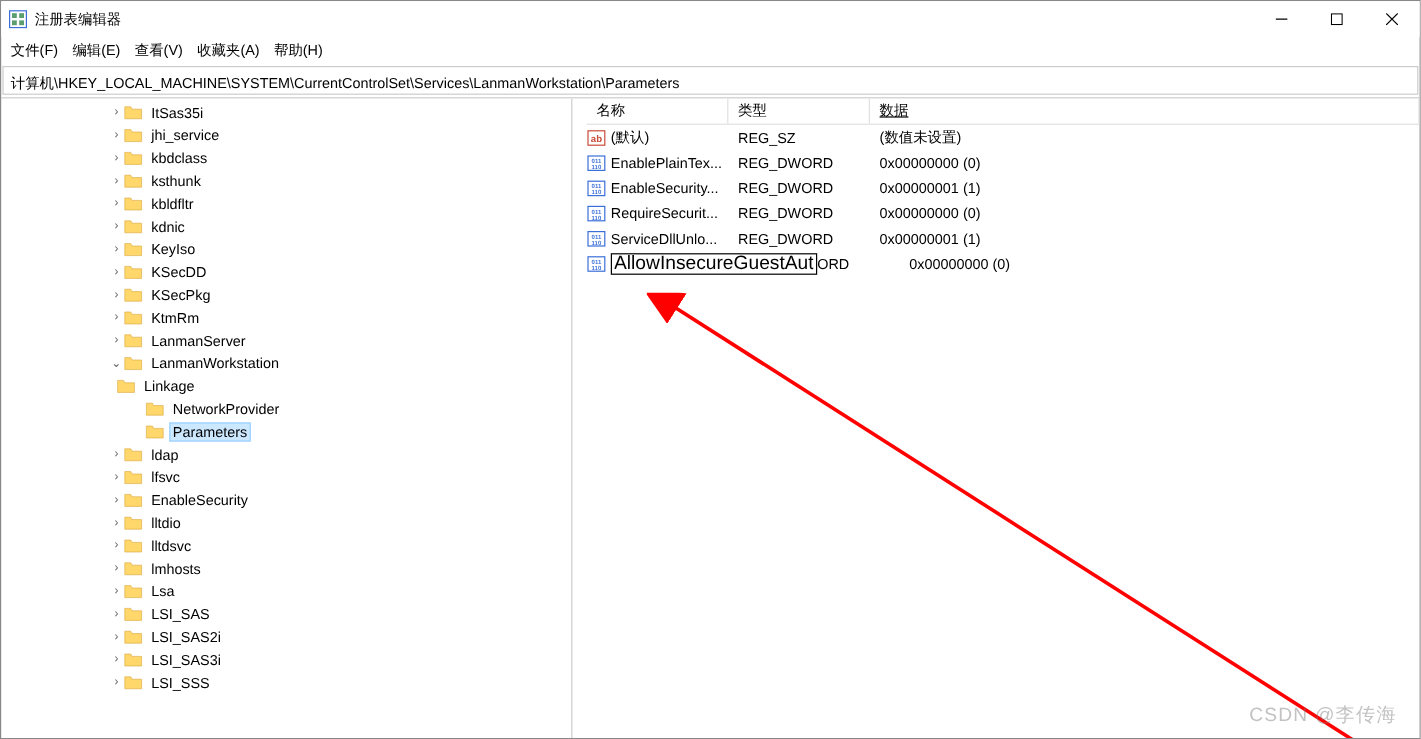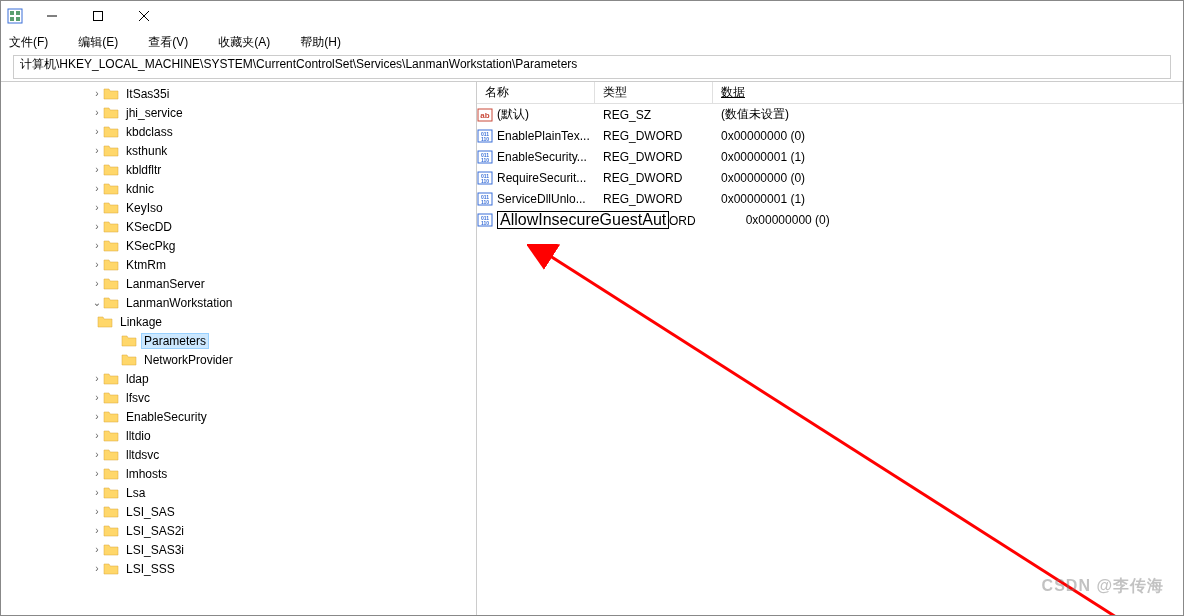--- a/index.html
+++ b/index.html
@@ -3,62 +3,63 @@
 <meta charset="utf-8">
 <style>
 * { box-sizing: border-box; margin: 0; padding: 0; }
 body { font-family: "Microsoft YaHei", "Segoe UI", sans-serif; font-size: 12px; color: #000; background: #fff; width: 1184px; height: 616px; overflow: hidden; position: relative; }
 .window { border: 1px solid #888; width: 1184px; height: 616px; display: flex; flex-direction: column; background: #fff; }
 .titlebar { height: 30px; display: flex; align-items: center; padding-left: 6px; background: #fff; }
 .titlebar .app-icon { width: 16px; height: 16px; margin-right: 6px; display: inline-block; }
 .titlebar .title { flex: 1; font-size: 12px; }
 .win-controls { display: flex; }
 .win-controls .btn { width: 46px; height: 30px; display: flex; align-items: center; justify-content: center; }
-.menubar { height: 22px; display: flex; align-items: center; padding-left: 8px; gap: 30px; font-size: 12px; }
+.menubar { height: 22px; display: flex; align-items: center; padding-left: 8px; gap: 12px; font-size: 12px; }
 .menubar span { cursor: default; }
-.addressbar { height: 24px; border: 1px solid #ccc; margin: 2px 12px; display: flex; align-items: flex-start; padding: 0 6px; font-size: 12px; background: #fff; }
+.addressbar { height: 24px; border: 1px solid #ccc; margin: 2px 1px; display: flex; align-items: flex-end; padding: 0 6px; font-size: 12px; background: #fff; }
 .content { flex: 1; display: flex; border-top: 1px solid #ccc; overflow: hidden; }
 .tree-panel { width: 476px; border-right: 1px solid #ccc; overflow-y: auto; overflow-x: hidden; padding-top: 2px; }
-.values-panel { flex: 1; display: flex; flex-direction: column; overflow: hidden; }
+.values-panel { flex: 1; display: flex; flex-direction: column; overflow: hidden; margin-left: 12px; }
 .col-header { height: 22px; display: flex; border-bottom: 1px solid #e0e0e0; font-size: 12px; }
 .col-header .col { padding: 2px 8px; border-right: 1px solid #e0e0e0; display: flex; align-items: center; }
 .col-name { width: 118px; }
 .col-type { width: 118px; }
 .col-data { flex: 1; text-decoration: underline; }
 .values-list { flex: 1; position: relative; }
 .value-row { height: 21px; display: flex; align-items: center; font-size: 12px; }
 .value-row .vicon { width: 20px; display: flex; justify-content: flex-start; }
 .value-row .vname { width: 98px; overflow: hidden; white-space: nowrap; text-overflow: ellipsis; }
 .value-row .vtype { width: 118px; padding-left: 8px; }
 .value-row .vdata { flex: 1; padding-left: 8px; }
 .value-row.editing .vname-edit { border: 1px solid #000; background: #fff; padding: 0 2px; width: 172px; font-size: 16px; font-family: inherit; height: 18px; }
 .value-row.editing .vname { width: auto; overflow: visible; }
 .tree-item { height: 19px; display: flex; align-items: center; font-size: 12px; white-space: nowrap; }
 .tree-item .expander { width: 12px; display: inline-flex; justify-content: center; color: #666; font-size: 10px; }
 .tree-item .folder { width: 16px; height: 14px; margin-right: 4px; }
 .tree-item .label { padding: 1px 3px; }
 .tree-item.selected .label { background: #cce8ff; border: 1px solid #99d1ff; padding: 0 2px; }
 .folder-svg { fill: #ffd76a; stroke: #d9a43b; stroke-width: 0.5; }
-.watermark { position: absolute; bottom: 19px; right: 20px; color: rgba(120,120,120,0.45); font-size: 16px; letter-spacing: 1px; pointer-events: none; font-weight: bold; }
+.watermark { position: absolute; bottom: 9px; right: 20px; color: rgba(120,120,120,0.45); font-size: 16px; letter-spacing: 1px; pointer-events: none; }
 svg.arrow-annotation { position: absolute; pointer-events: none; }
 </style>
 </head>
 <body>
 
 <div class="window">
   <div class="titlebar">
     <span class="app-icon">
       <svg viewBox="0 0 16 16" width="16" height="16">
           <rect x="1" y="1" width="14" height="14" fill="#fff" stroke="#3a6fd8"></rect>
           <rect x="3" y="3" width="4" height="4" fill="#5a9e6f"></rect>
           <rect x="9" y="3" width="4" height="4" fill="#5a9e6f"></rect>
           <rect x="3" y="9" width="4" height="4" fill="#5a9e6f"></rect>
           <rect x="9" y="9" width="4" height="4" fill="#5a9e6f"></rect>
         </svg>
     </span>
+    <span class="title">注册表编辑器</span>
     <div class="win-controls">
       <div class="btn">
           <svg width="10" height="10" viewBox="0 0 10 10">
             <line x1="0" y1="5" x2="10" y2="5" stroke="#000"></line>
           </svg>
         </div>
       <div class="btn">
           <svg width="10" height="10" viewBox="0 0 10 10">
             <rect x="0.5" y="0.5" width="9" height="9" fill="none" stroke="#000"></rect>
           </svg>
@@ -170,33 +171,33 @@
           </svg>
           <span class="label">LanmanWorkstation</span>
         </div>
         <div class="tree-item" style="padding-left: 84px;">
           <span class="expander"></span>
           <svg class="folder" viewBox="0 0 16 14">
             <path class="folder-svg" d="M1 3 L1 12 L15 12 L15 4 L7 4 L6 2 L1 2 Z"></path>
           </svg>
           <span class="label">Linkage</span>
         </div>
+        <div class="tree-item" style="padding-left: 108px;">
+          <span class="expander"></span>
+          <svg class="folder" viewBox="0 0 16 14">
+            <path class="folder-svg" d="M1 3 L1 12 L15 12 L15 4 L7 4 L6 2 L1 2 Z"></path>
+          </svg>
+          <span class="label">NetworkProvider</span>
+        </div>
         <div class="tree-item selected" style="padding-left: 108px;">
           <span class="expander"></span>
           <svg class="folder" viewBox="0 0 16 14">
             <path class="folder-svg" d="M1 3 L1 12 L15 12 L15 4 L7 4 L6 2 L1 2 Z"></path>
           </svg>
           <span class="label">Parameters</span>
-        </div>
-        <div class="tree-item" style="padding-left: 108px;">
-          <span class="expander"></span>
-          <svg class="folder" viewBox="0 0 16 14">
-            <path class="folder-svg" d="M1 3 L1 12 L15 12 L15 4 L7 4 L6 2 L1 2 Z"></path>
-          </svg>
-          <span class="label">NetworkProvider</span>
         </div>
         <div class="tree-item" style="padding-left: 90px;">
           <span class="expander">›</span>
           <svg class="folder" viewBox="0 0 16 14">
             <path class="folder-svg" d="M1 3 L1 12 L15 12 L15 4 L7 4 L6 2 L1 2 Z"></path>
           </svg>
           <span class="label">ldap</span>
         </div>
         <div class="tree-item" style="padding-left: 90px;">
           <span class="expander">›</span>

